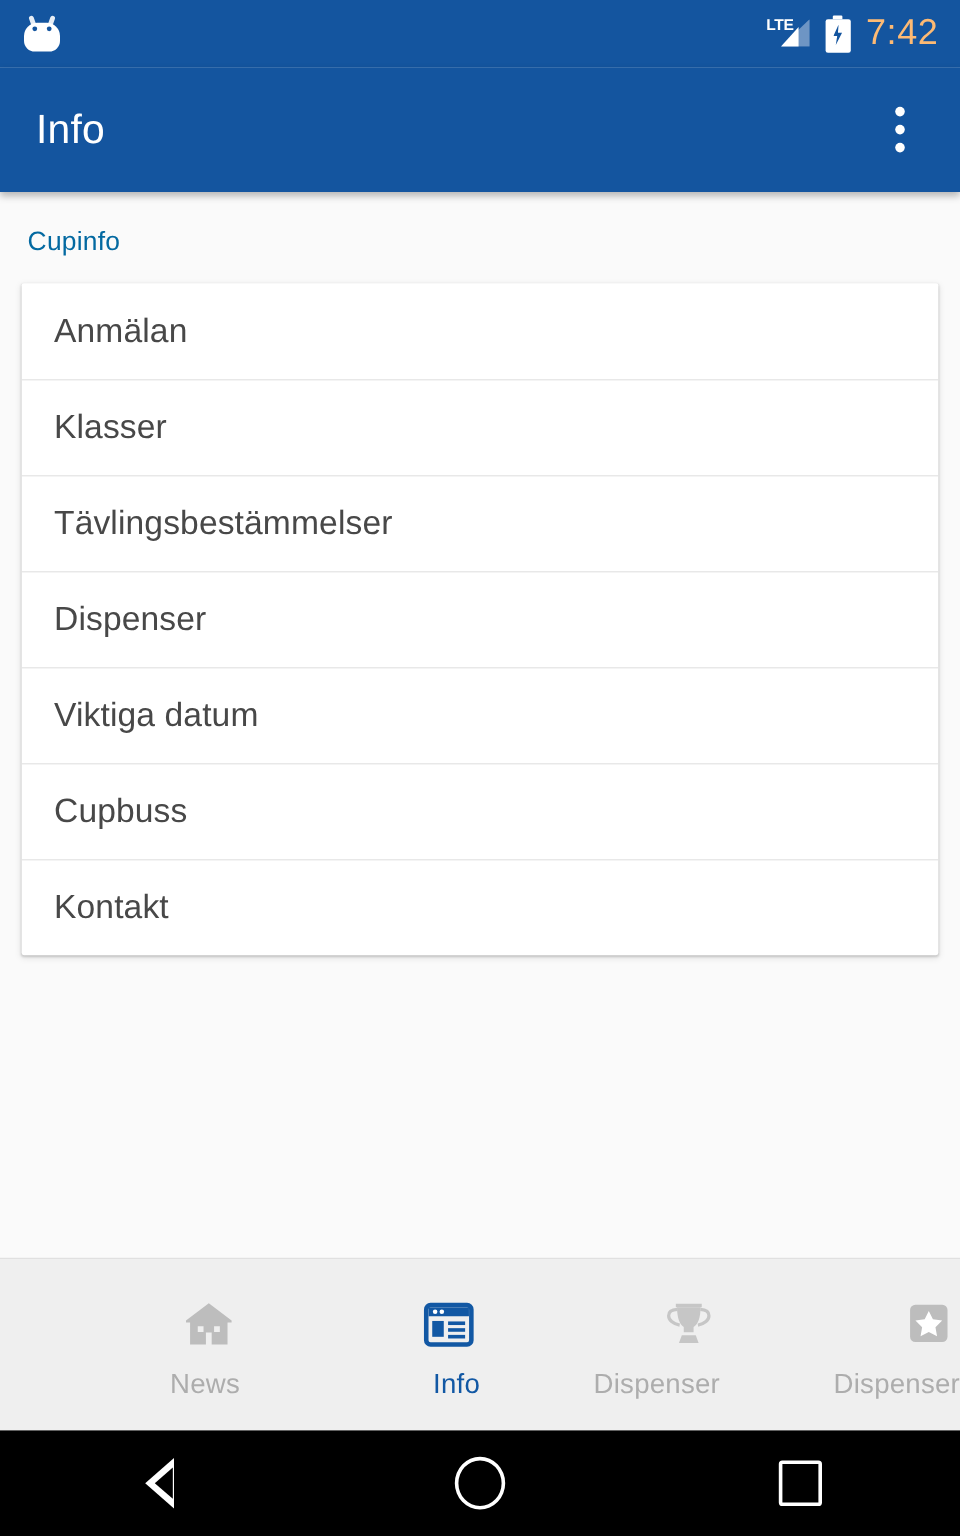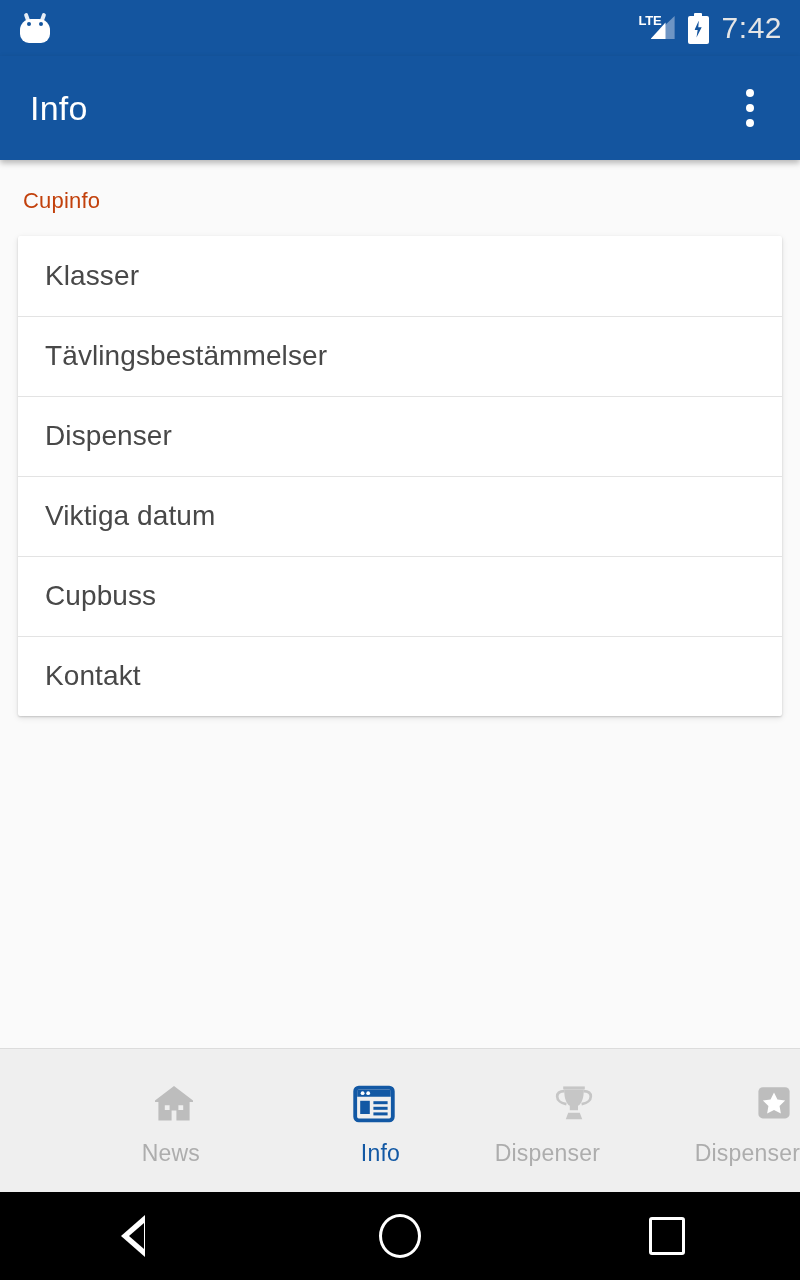--- a/index.html
+++ b/index.html
@@ -52,21 +52,21 @@
     width:8px; height:3px; background:#fff; border-radius:1px 1px 0 0;
   }
   .battery .body {
     position:absolute; top:3px; left:0; width:21px; height:28px; background:#fff; border-radius:2px;
   }
   .battery .bolt {
     position:absolute; top:8px; left:50%; transform:translateX(-50%);
     width:9px; height:17px; background:#14559F;
     clip-path:polygon(58% 0,10% 56%,45% 56%,32% 100%,90% 40%,52% 40%);
   }
-  .clock { font-size:30px; color:#e5e5e5; letter-spacing:.5px; }
+  .clock { font-size:30px; color:#fdba74; letter-spacing:.5px; }
 
   
   .appbar {
     flex:0 0 104px; background:#14559F; display:flex; align-items:center;
     padding:0 30px 0 30px; position:relative; z-index:5;
     box-shadow:0 3px 6px rgba(0,0,0,.28);
   }
   .appbar-title { font-size:34px; color:#fff; font-weight:400; letter-spacing:.2px; }
   .overflow { margin-left:auto; width:40px; height:56px; display:flex; flex-direction:column;
               align-items:center; justify-content:center; gap:7px; cursor:pointer; }
@@ -76,21 +76,21 @@
   .content { flex:1 1 auto; background:#FAFAFA; overflow:hidden; padding-top:16px; position:relative; }
 
   .card {
     margin:0 18px; background:#fff; border-radius:2px;
     box-shadow:0 1px 2px rgba(0,0,0,.16), 0 2px 6px rgba(0,0,0,.10);
   }
   .welcome-card { height:92px; display:flex; align-items:center; }
   .welcome-text { font-size:31px; color:#3C3C3C; padding-left:27px; letter-spacing:.1px; }
 
   .section-label {
-    font-size:22px; color:#c2410c; padding:12px 0 22px 23px; letter-spacing:.2px;
+    font-size:22px; color:#0369a1; padding:12px 0 22px 23px; letter-spacing:.2px;
   }
 
   .list-card { padding:0; }
   .list-item {
     height:80px; display:flex; align-items:center;
     padding-left:27px; position:relative; cursor:pointer;
   }
   .list-item + .list-item::before {
     content:""; position:absolute; top:0; left:0; right:0; height:1px; background:#E3E3E3;
   }
@@ -171,20 +171,23 @@
         <span></span>
     </div>
   </div>
 
   <div class="content">
 
 
     <div class="section-label">Cupinfo</div>
 
     <div class="card list-card">
+      <div class="list-item">
+        <span class="list-item-label">Anmälan</span>
+      </div>
       <div class="list-item">
         <span class="list-item-label">Klasser</span>
       </div>
       <div class="list-item">
         <span class="list-item-label">Tävlingsbestämmelser</span>
       </div>
       <div class="list-item">
         <span class="list-item-label">Dispenser</span>
       </div>
       <div class="list-item">

